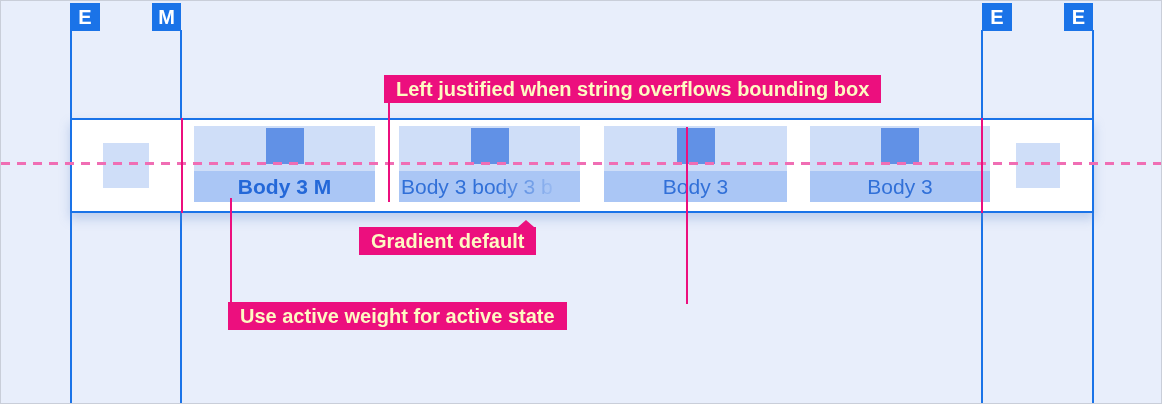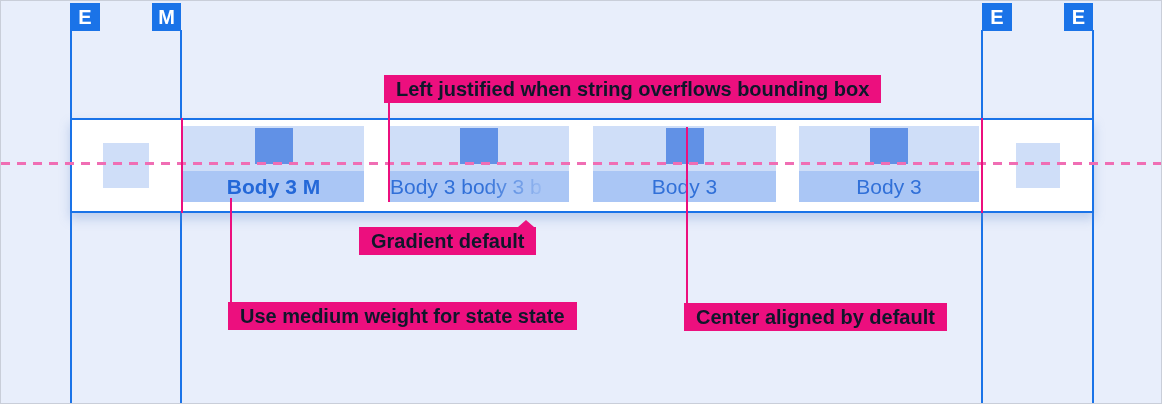--- a/index.html
+++ b/index.html
@@ -31,21 +31,21 @@
     border:2px solid #1a73e8;
     box-shadow:0 6px 10px rgba(110,145,210,0.35);
   }
   
   .margin-square{
     position:absolute;top:142px;height:45px;
     background:#cfdef8;
   }
   
   .tab{
-    position:absolute;top:125px;height:100px;
+    position:absolute;top:125px;height:100px;margin-left:11px;
   }
   .tab .pad{
     position:absolute;left:0;right:0;top:0;height:45px;
     background:#cfdef8;
   }
   .tab .focus-square{
     position:absolute;top:2px;left:50%;margin-left:-19px;
     width:38px;height:36px;background:#6191e6;
   }
   .tab .strip{
@@ -66,21 +66,21 @@
     background:repeating-linear-gradient(90deg,#f06eb4 0 9px,transparent 9px 16px);
     z-index:6;
   }
   
   .ann-line{
     position:absolute;width:2px;background:#ec0f7e;z-index:7;
   }
   
   .ann-label{
     position:absolute;height:28px;padding:0 12px;
-    background:#ec0f7e;color:#0f172a;
+    background:#ec0f7e;color:#fef9c3;
     font-size:20px;font-weight:700;line-height:28px;
     white-space:nowrap;z-index:8;
   }
   .caret-up{
     position:absolute;top:-7px;right:2px;width:0;height:0;
     border-left:8px solid transparent;
     border-right:8px solid transparent;
     border-bottom:7px solid #ec0f7e;
   }
   .z1{z-index:1}.z2{z-index:2}
@@ -146,17 +146,16 @@
   <div class="ann-line" style="left:229px;top:197px;height:105px"></div>
   <div class="ann-line" style="left:685px;top:126px;height:177px"></div>
 
   <div class="ann-label" style="left:383px;top:74px">Left justified when string overflows bounding box</div>
 
   <div class="ann-label" style="left:358px;top:226px">
     <span class="caret-up"></span>
     <span>Gradient default</span>
   </div>
 
-  <div class="ann-label" style="left:227px;top:301px">Use medium weight for state state</div>
+  <div class="ann-label" style="left:227px;top:301px">Use active weight for active state</div>
 
-  <div class="ann-label" style="left:683px;top:302px">Center aligned by default</div>
 
 </div>
 
 </body></html>

